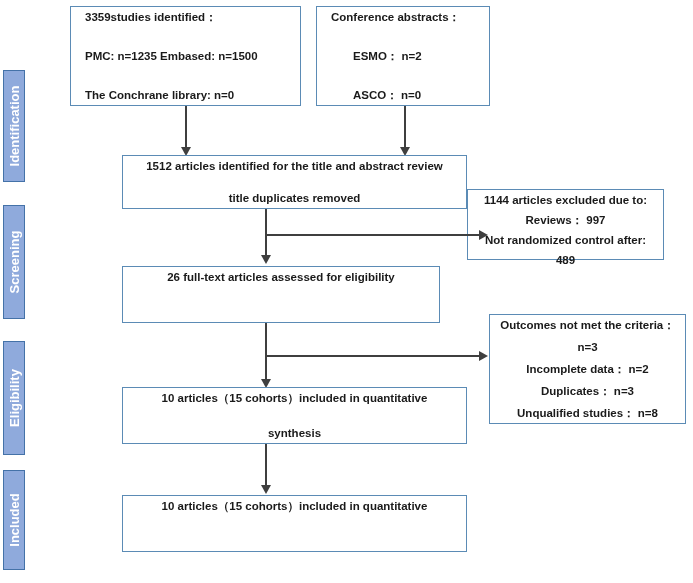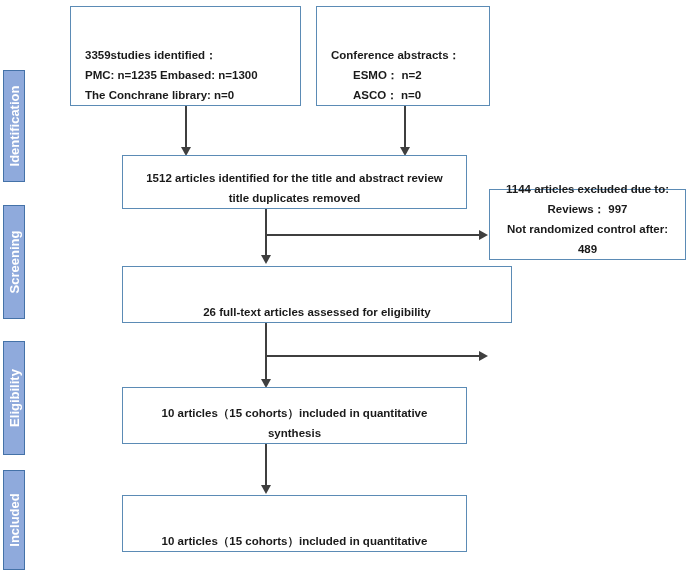--- a/index.html
+++ b/index.html
@@ -45,21 +45,21 @@
     position: absolute;
     box-sizing: border-box;
     border: 1px solid #5b8bb5;
     background: #ffffff;
     color: #1a1a1a;
     font-size: 11.5px;
     font-weight: bold;
     font-family: "Liberation Sans", sans-serif;
     display: flex;
     flex-direction: column;
-    justify-content: flex-end;
+    justify-content: space-between;
     line-height: 1.75;
   }
   .box .ln {
     display: block;
     white-space: nowrap;
   }
   .box.left-align {
     padding-left: 14px;
     align-items: flex-start;
   }
@@ -115,58 +115,65 @@
   <div class="stage-bar" style="top:341px; height:114px;">
     <span class="stage-label">Eligibility</span>
   </div>
 
   <div class="stage-bar" style="top:470px; height:100px;">
     <span class="stage-label">Included</span>
   </div>
 
   <div class="box left-align" style="left:70px; top:6px; width:231px; height:100px;">
     <span class="ln">3359studies identified：</span>
-    <span class="ln">PMC: n=1235    Embased: n=1300</span>
+    <span class="ln">PMC: n=1235    Embased: n=1500</span>
     <span class="ln">The Conchrane library: n=0</span>
   </div>
 
   <div class="box left-align" style="left:316px; top:6px; width:174px; height:100px;">
     <span class="ln">Conference abstracts：</span>
     <span class="ln indent1">ESMO： n=2</span>
     <span class="ln indent1">ASCO： n=0</span>
   </div>
 
   <div class="vline" style="left:185px; top:106px; height:44px;"></div>
   <div class="arrow-down" style="left:180.5px; top:147px;"></div>
 
   <div class="vline" style="left:404px; top:106px; height:44px;"></div>
   <div class="arrow-down" style="left:399.5px; top:147px;"></div>
 
   <div class="box center-align" style="left:122px; top:155px; width:345px; height:54px;">
     <span class="ln">1512 articles identified for the title and abstract review</span>
     <span class="ln">title duplicates removed</span>
   </div>
 
-  <div class="box center-align" style="left:489px; top:189px; width:197px; height:71px;">
+  <div class="box center-align" style="left:467px; top:189px; width:197px; height:71px;">
     <span class="ln">1144 articles excluded due to:</span>
     <span class="ln">Reviews：  997</span>
     <span class="ln">Not randomized control after:</span>
     <span class="ln">489</span>
   </div>
 
   <div class="vline" style="left:265px; top:209px; height:49px;"></div>
   <div class="arrow-down" style="left:260.5px; top:255px;"></div>
 
   <div class="hline" style="left:265px; top:234px; width:215px;"></div>
   <div class="arrow-right" style="left:479px; top:229.5px;"></div>
 
-  <div class="box center-align" style="left:122px; top:266px; width:390px; height:57px;">
+  <div class="box center-align" style="left:122px; top:266px; width:318px; height:57px;">
     <span class="ln">26 full-text articles assessed for eligibility</span>
   </div>
 
+  <div class="box center-align" style="left:489px; top:314px; width:197px; height:110px;">
+    <span class="ln">Outcomes not met the criteria：</span>
+    <span class="ln">n=3</span>
+    <span class="ln">Incomplete data：  n=2</span>
+    <span class="ln">Duplicates：  n=3</span>
+    <span class="ln">Unqualified studies：  n=8</span>
+  </div>
 
   <div class="vline" style="left:265px; top:323px; height:60px;"></div>
   <div class="arrow-down" style="left:260.5px; top:379px;"></div>
 
   <div class="hline" style="left:265px; top:355px; width:215px;"></div>
   <div class="arrow-right" style="left:479px; top:350.5px;"></div>
 
   <div class="box center-align" style="left:122px; top:387px; width:345px; height:57px;">
     <span class="ln">10 articles（15 cohorts）included in quantitative</span>
     <span class="ln">synthesis</span>

